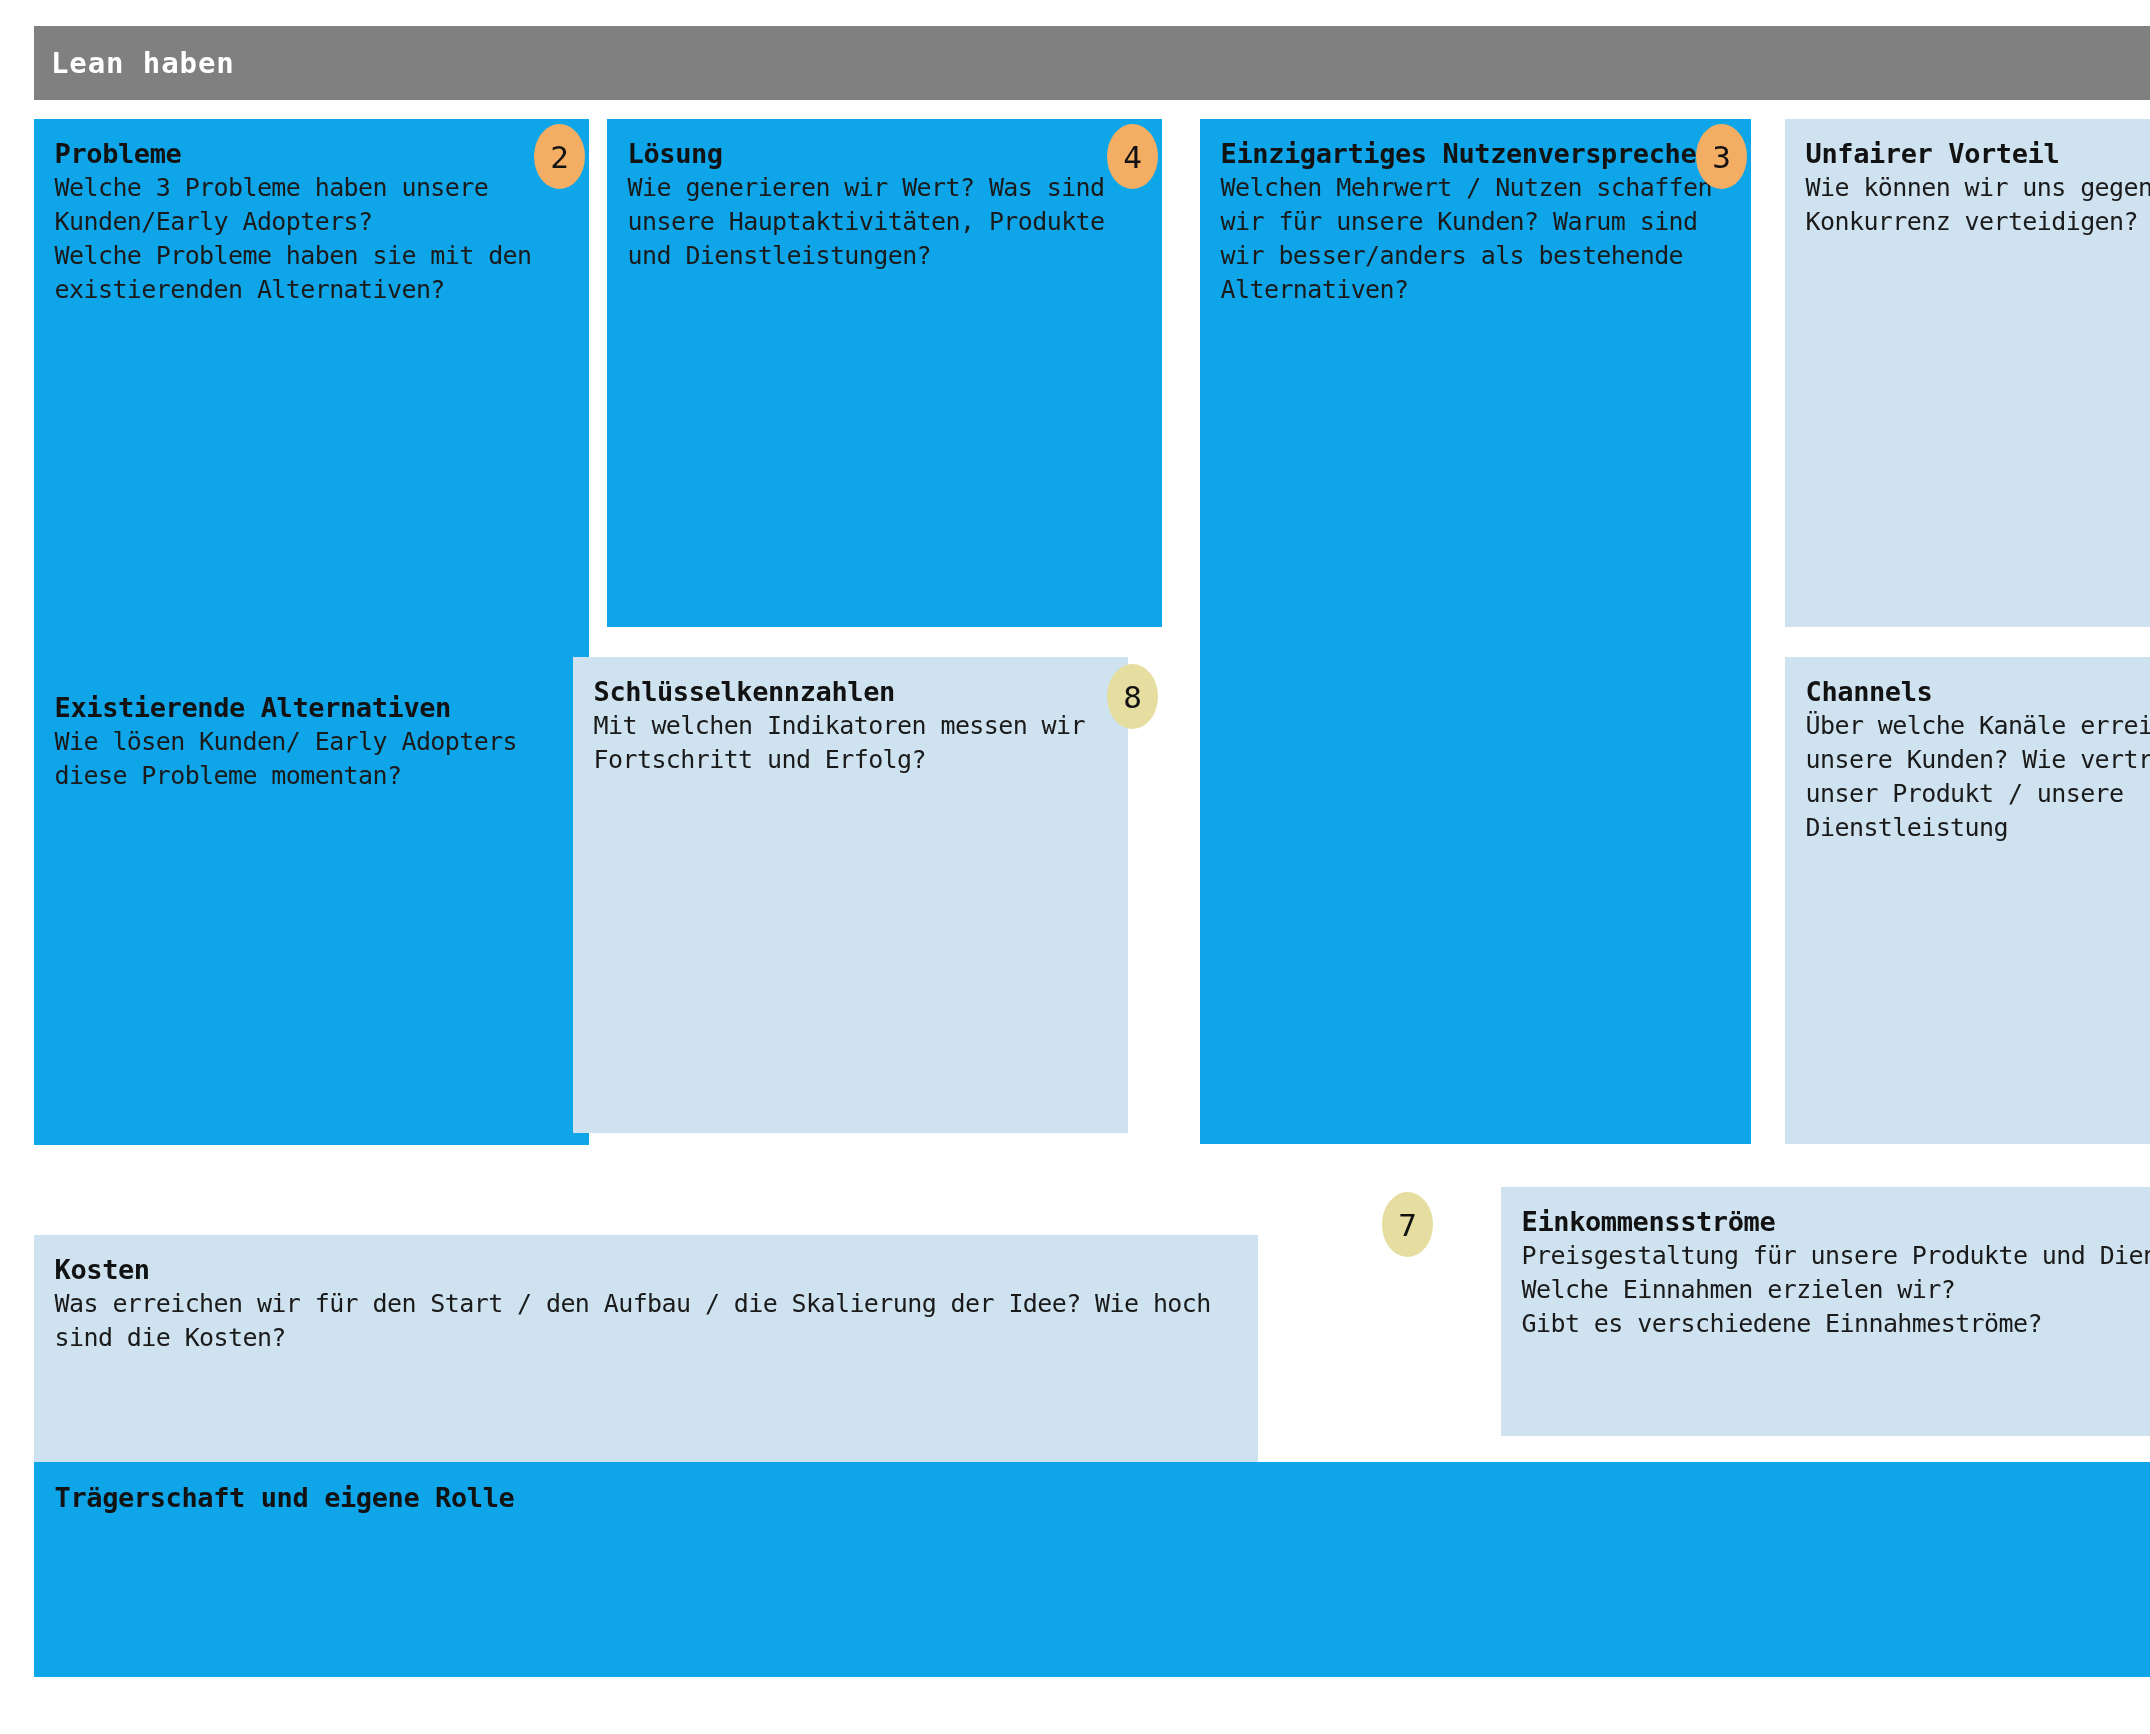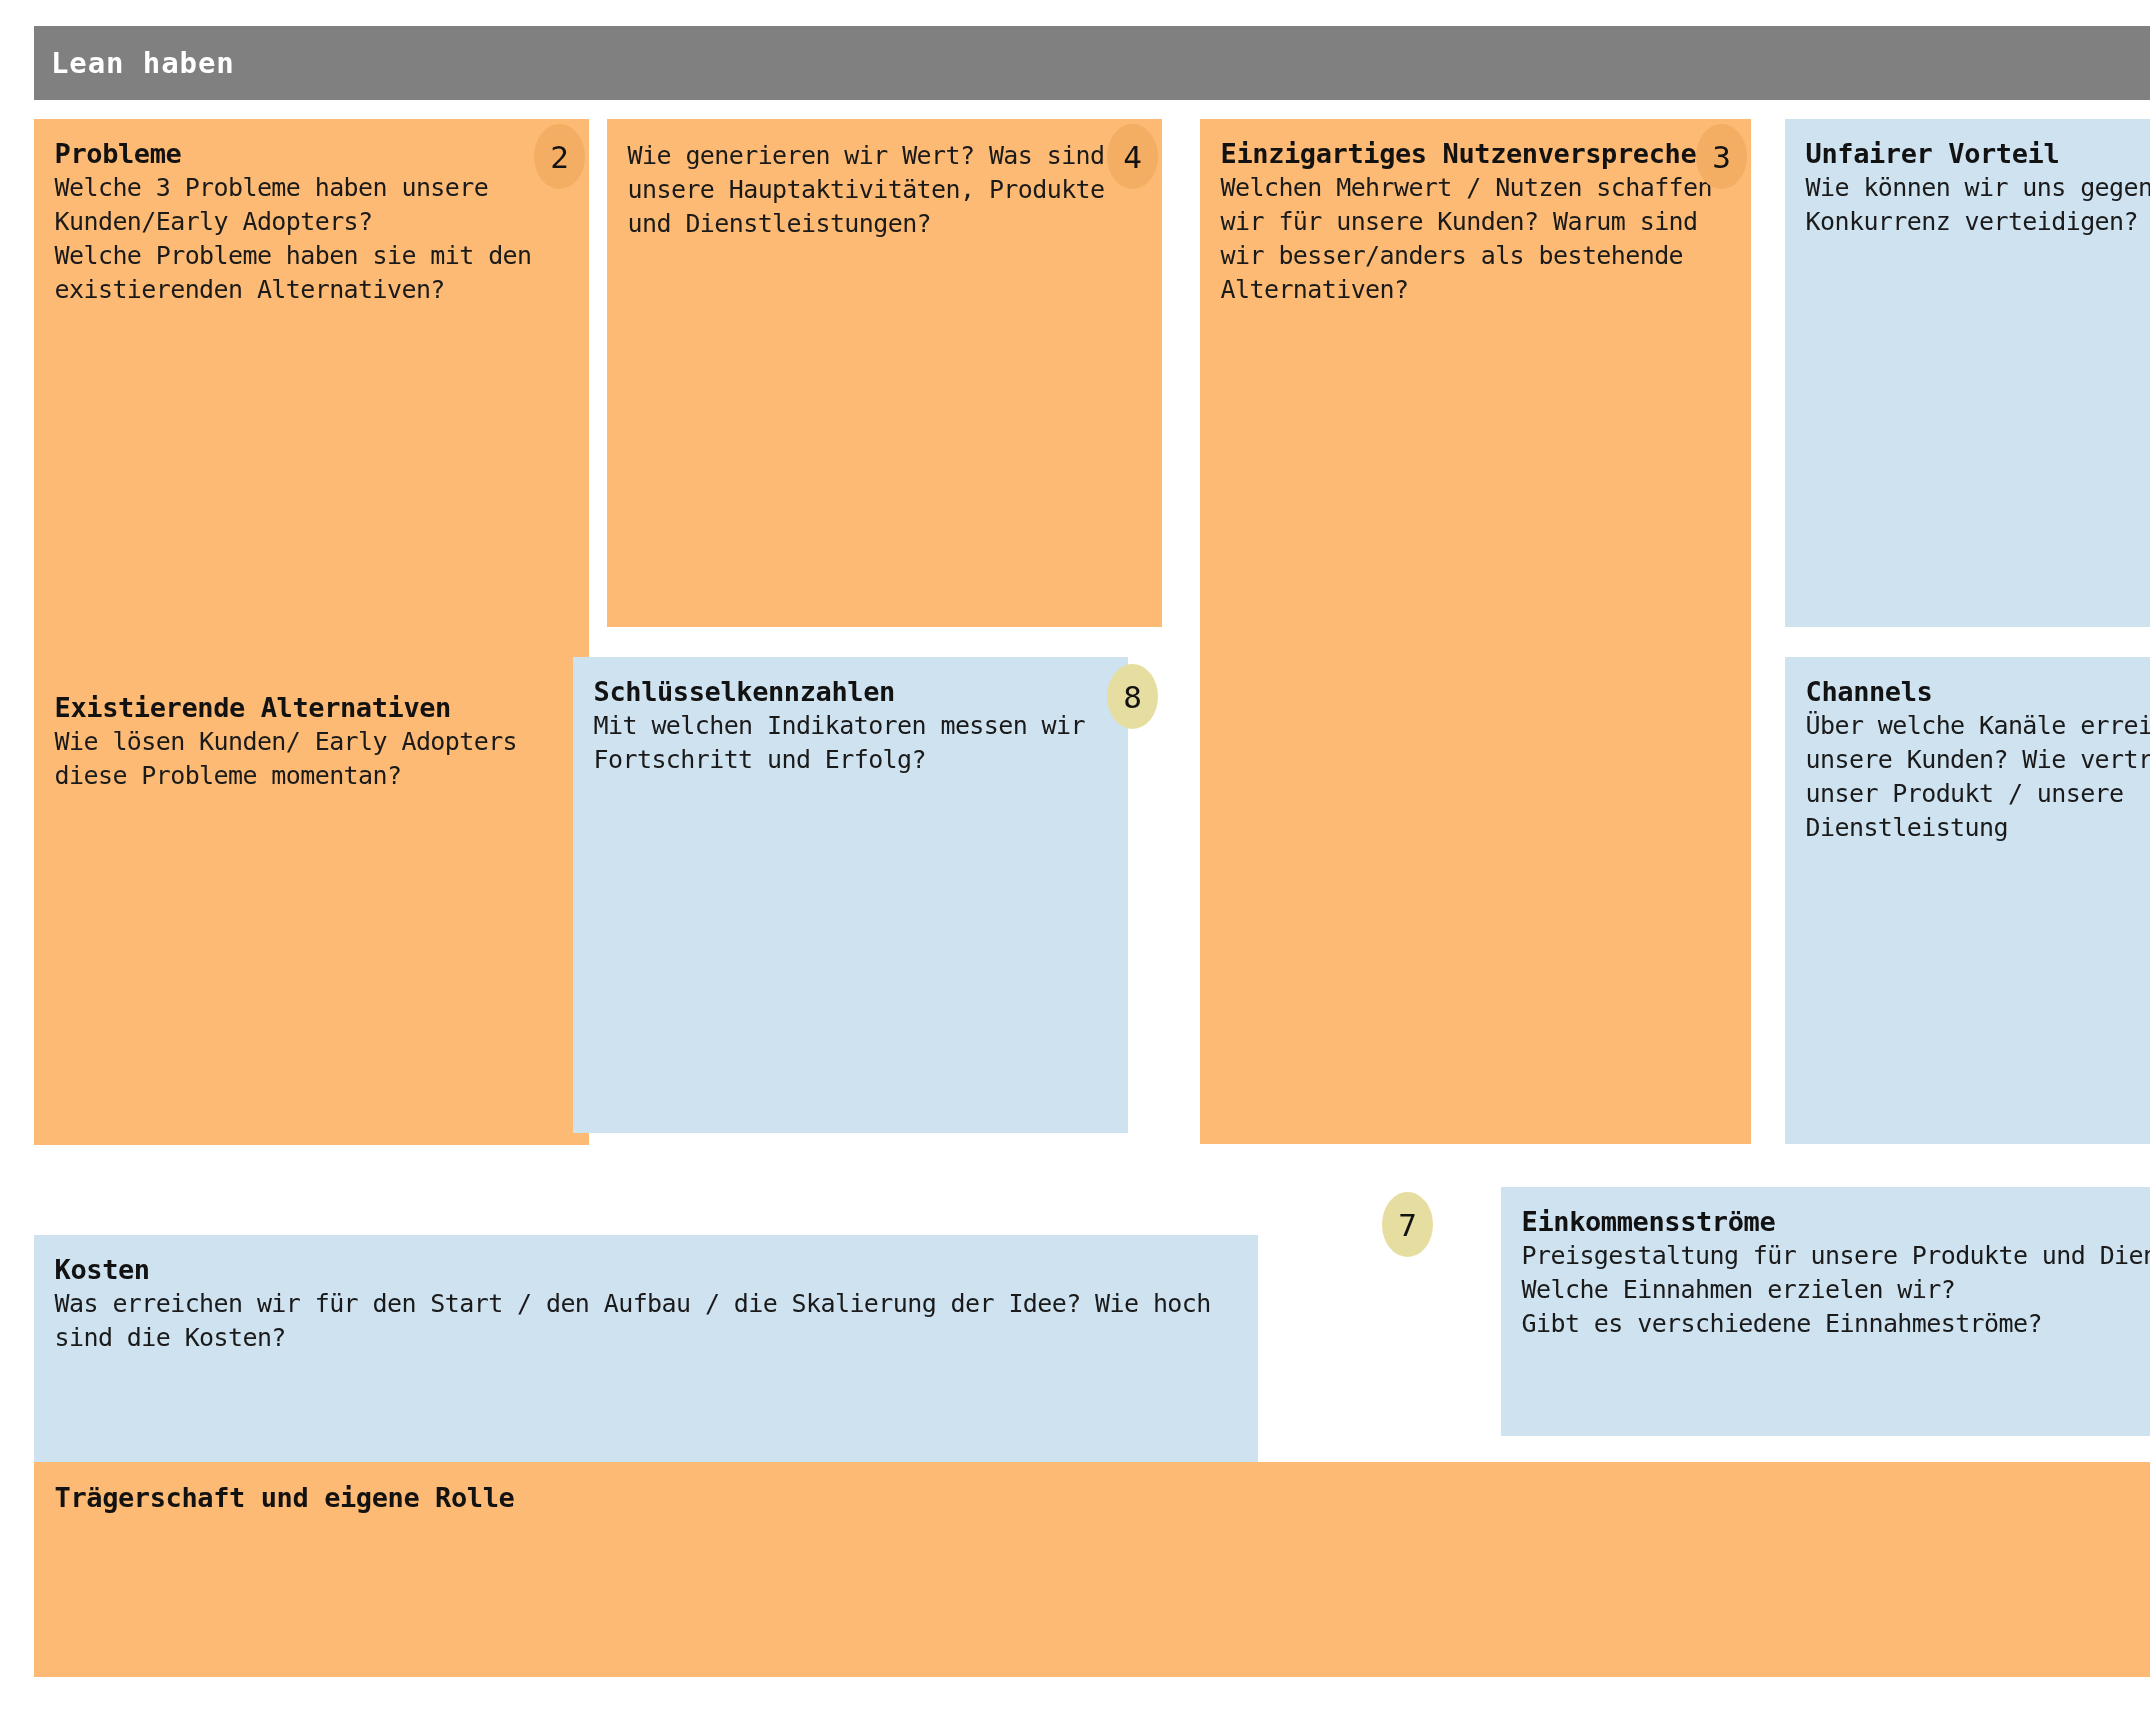--- a/index.html
+++ b/index.html
@@ -34,21 +34,21 @@
     font-family: "DejaVu Sans Mono", monospace;
   }
 
   
   .card {
     position: absolute;
     box-sizing: border-box;
     padding: 20px 20.6px 13px 20.6px;
     overflow: hidden;
   }
-  .card.pink  { background: #fdba74; }
+  .card.pink  { background: #0ea5e9; }
   .card.blue  { background: #CFE2F0; }
 
   .card-title {
     font-weight: bold;
     font-size: 27px;
     line-height: 1.12;
     color: #121212;
     letter-spacing: -0.4px;
     margin: 0 0 1.7px 0;
     white-space: pre-line;
@@ -131,20 +131,21 @@
 Welche Probleme haben sie mit den existierenden Alternativen?</div>
 </div>
 <div class="badge orange" id="badge-2">2</div>
 
 <div class="card pink" id="card-existierende">
   <div class="card-title">Existierende Alternativen</div>
   <div class="card-body">Wie lösen Kunden/ Early Adopters diese Probleme momentan?</div>
 </div>
 
 <div class="card pink" id="card-loesung">
+  <div class="card-title">Lösung</div>
   <div class="card-body">Wie generieren wir Wert? Was sind unsere Hauptaktivitäten, Produkte und Dienstleistungen?</div>
 </div>
 <div class="badge orange" id="badge-4">4</div>
 
 <div class="card blue" id="card-schluessel">
   <div class="card-title">Schlüsselkennzahlen</div>
   <div class="card-body">Mit welchen Indikatoren messen wir Fortschritt und Erfolg?</div>
 </div>
 <div class="badge khaki" id="badge-8">8</div>
 

